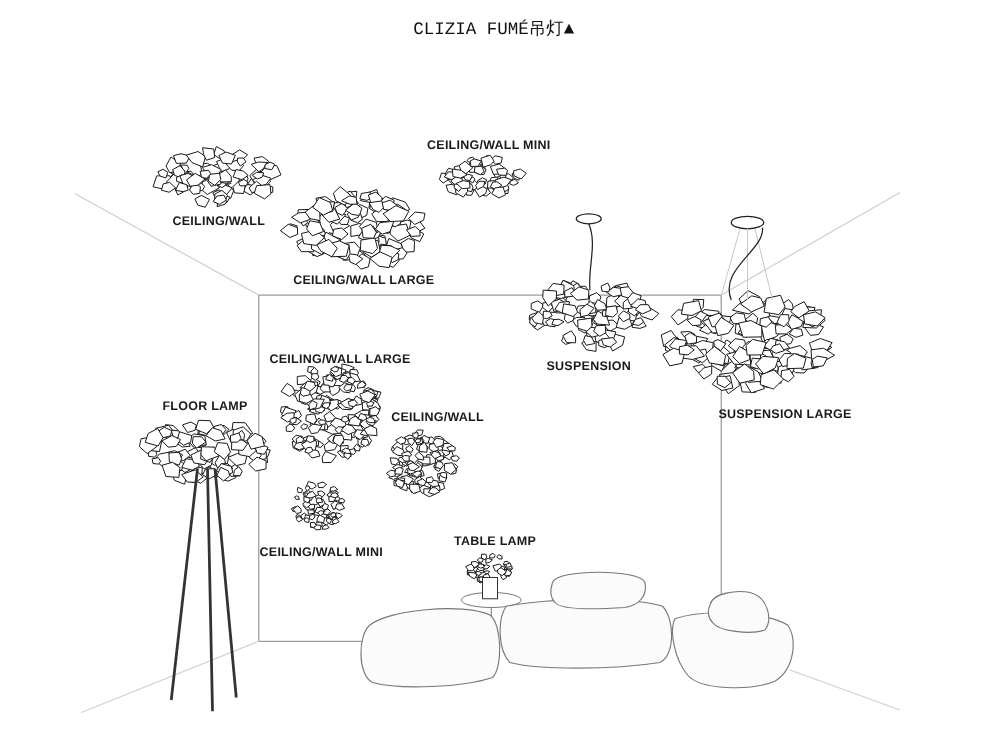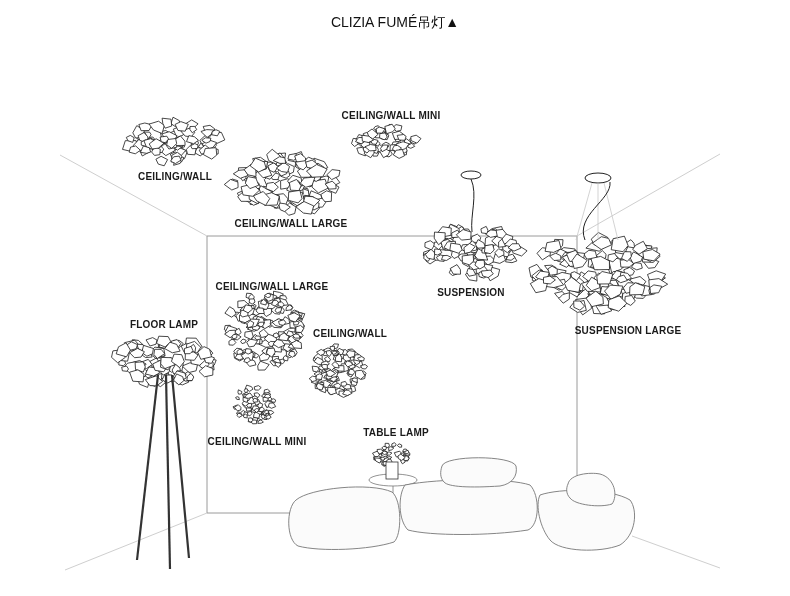--- a/index.html
+++ b/index.html
@@ -1,19 +1,19 @@
 <!DOCTYPE html>
 <html><head>
 <meta charset="utf-8">
 <style>
   html, body { margin: 0; padding: 0; background: #ffffff; }
   body { width: 790px; height: 596px; position: relative; overflow: hidden; font-family: "Liberation Sans", sans-serif; }
   #title {
     position: absolute; left: 0; width: 790px; top: 14px; text-align: center;
-    font-family: Liberation Sans, sans-serif; font-size: 14px; color: #111; letter-spacing: 0px;
+    font-family: Liberation Mono, monospace; font-size: 14px; color: #111; letter-spacing: 0px;
   }
   svg#scene { position: absolute; left: 0; top: 0; }
   .label {
     font-family: "Liberation Sans", sans-serif; font-weight: bold; font-size: 10px;
     fill: #1a1a1a; letter-spacing: 0.2px;
   }
   .room { stroke: #9a9a9a; stroke-width: 1; fill: none; }
   .room-light { stroke: #cfcfcf; stroke-width: 1; fill: none; }
   .lamp-stroke { stroke: #1a1a1a; stroke-width: 0.8; fill: #fff; }
   .cable { stroke: #222; stroke-width: 1; fill: none; }

